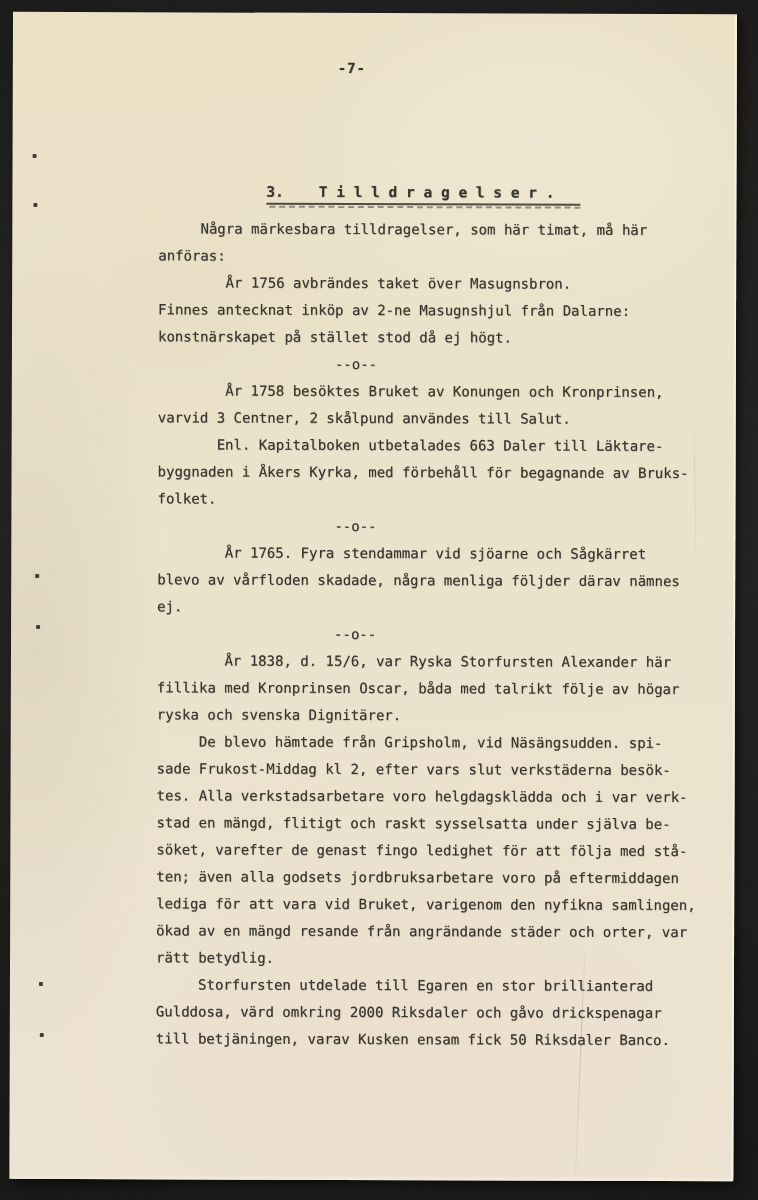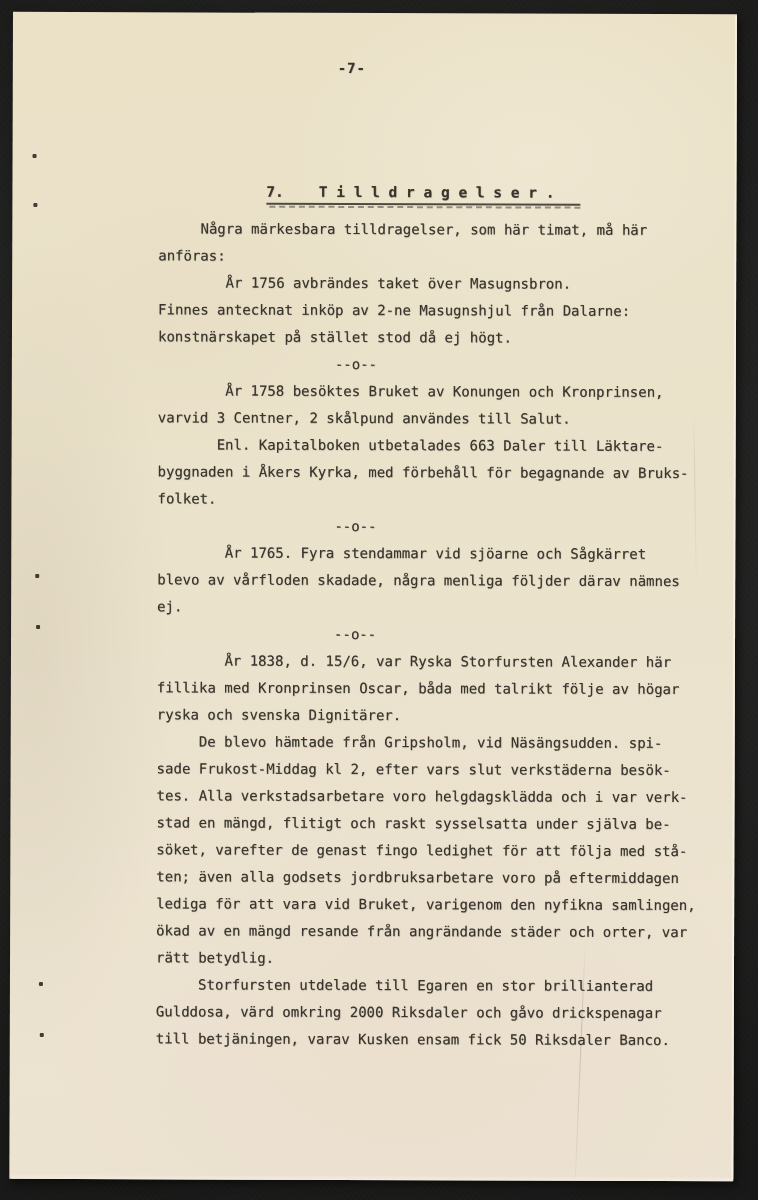--- a/index.html
+++ b/index.html
@@ -107,20 +107,20 @@
   <div class="speck s4"></div>
   <div class="speck s5"></div>
   <div class="speck s6"></div>
 
   <div class="crease c1"></div>
   <div class="crease c2"></div>
 
   <div class="page-number ink">-7-</div>
 
   <div class="heading ink">
-    <span class="heading-text">7.    T i l l d r a g e l s e r .</span>
+    <span class="heading-text">3.    T i l l d r a g e l s e r .</span>
   </div>
 
   <div class="body-lines ink"><div class="line">     Några märkesbara tilldragelser, som här timat, må här</div><div class="line">anföras:</div><div class="line">        År 1756 avbrändes taket över Masugnsbron.</div><div class="line">Finnes antecknat inköp av 2-ne Masugnshjul från Dalarne:</div><div class="line">konstnärskapet på stället stod då ej högt.</div><div class="line divider">                     --o--</div><div class="line">        År 1758 besöktes Bruket av Konungen och Kronprinsen,</div><div class="line">varvid 3 Centner, 2 skålpund användes till Salut.</div><div class="line">       Enl. Kapitalboken utbetalades 663 Daler till Läktare-</div><div class="line">byggnaden i Åkers Kyrka, med förbehåll för begagnande av Bruks-</div><div class="line">folket.</div><div class="line divider">                     --o--</div><div class="line">        År 1765. Fyra stendammar vid sjöarne och Sågkärret</div><div class="line">blevo av vårfloden skadade, några menliga följder därav nämnes</div><div class="line">ej.</div><div class="line divider">                     --o--</div><div class="line">        År 1838, d. 15/6, var Ryska Storfursten Alexander här</div><div class="line">fillika med Kronprinsen Oscar, båda med talrikt följe av högar</div><div class="line">ryska och svenska Dignitärer.</div><div class="line">     De blevo hämtade från Gripsholm, vid Näsängsudden. spi-</div><div class="line">sade Frukost-Middag kl 2, efter vars slut verkstäderna besök-</div><div class="line">tes. Alla verkstadsarbetare voro helgdagsklädda och i var verk-</div><div class="line">stad en mängd, flitigt och raskt sysselsatta under själva be-</div><div class="line">söket, varefter de genast fingo ledighet för att följa med stå-</div><div class="line">ten; även alla godsets jordbruksarbetare voro på eftermiddagen</div><div class="line">lediga för att vara vid Bruket, varigenom den nyfikna samlingen,</div><div class="line">ökad av en mängd resande från angrändande städer och orter, var</div><div class="line">rätt betydlig.</div><div class="line">     Storfursten utdelade till Egaren en stor brillianterad</div><div class="line">Gulddosa, värd omkring 2000 Riksdaler och gåvo drickspenagar</div><div class="line">till betjäningen, varav Kusken ensam fick 50 Riksdaler Banco.</div></div>
 
   <div class="edge-bottom"></div>
   <div class="edge-right"></div>
 </div>
 
 </body></html>

